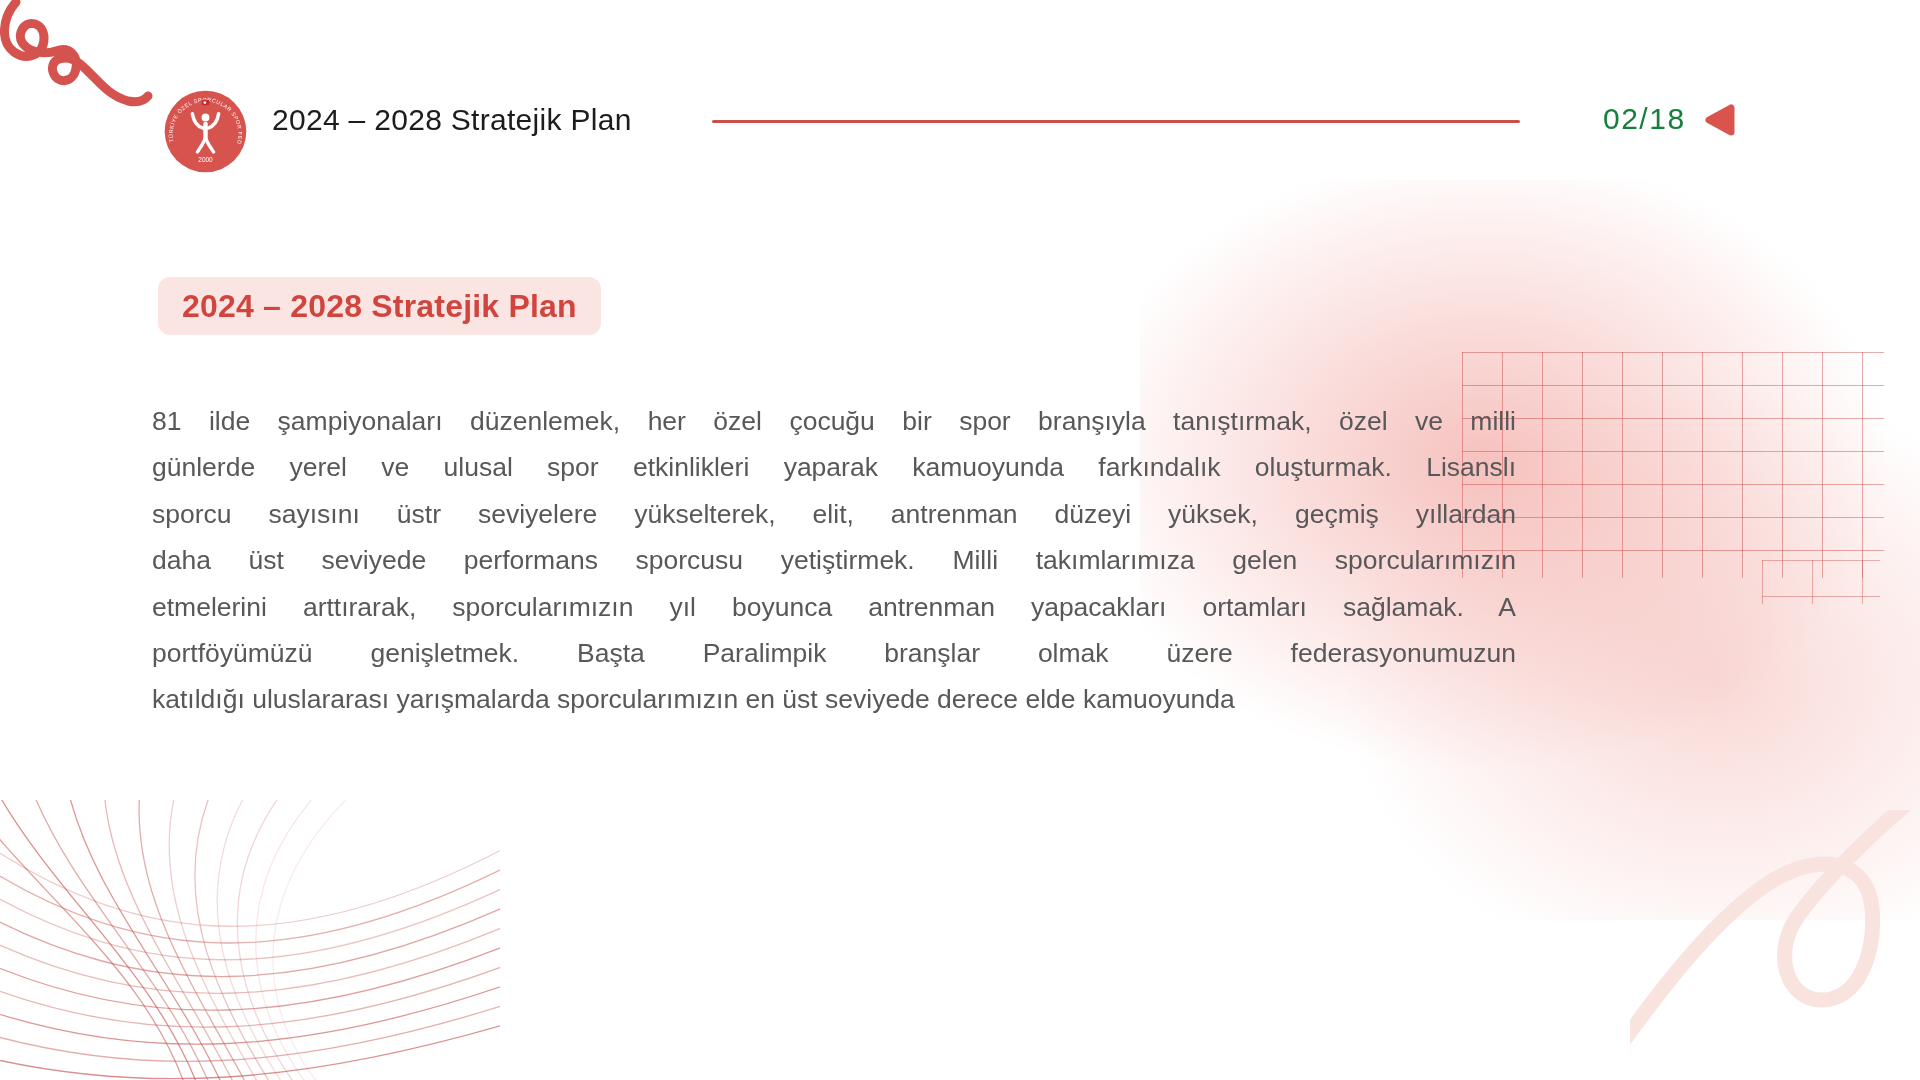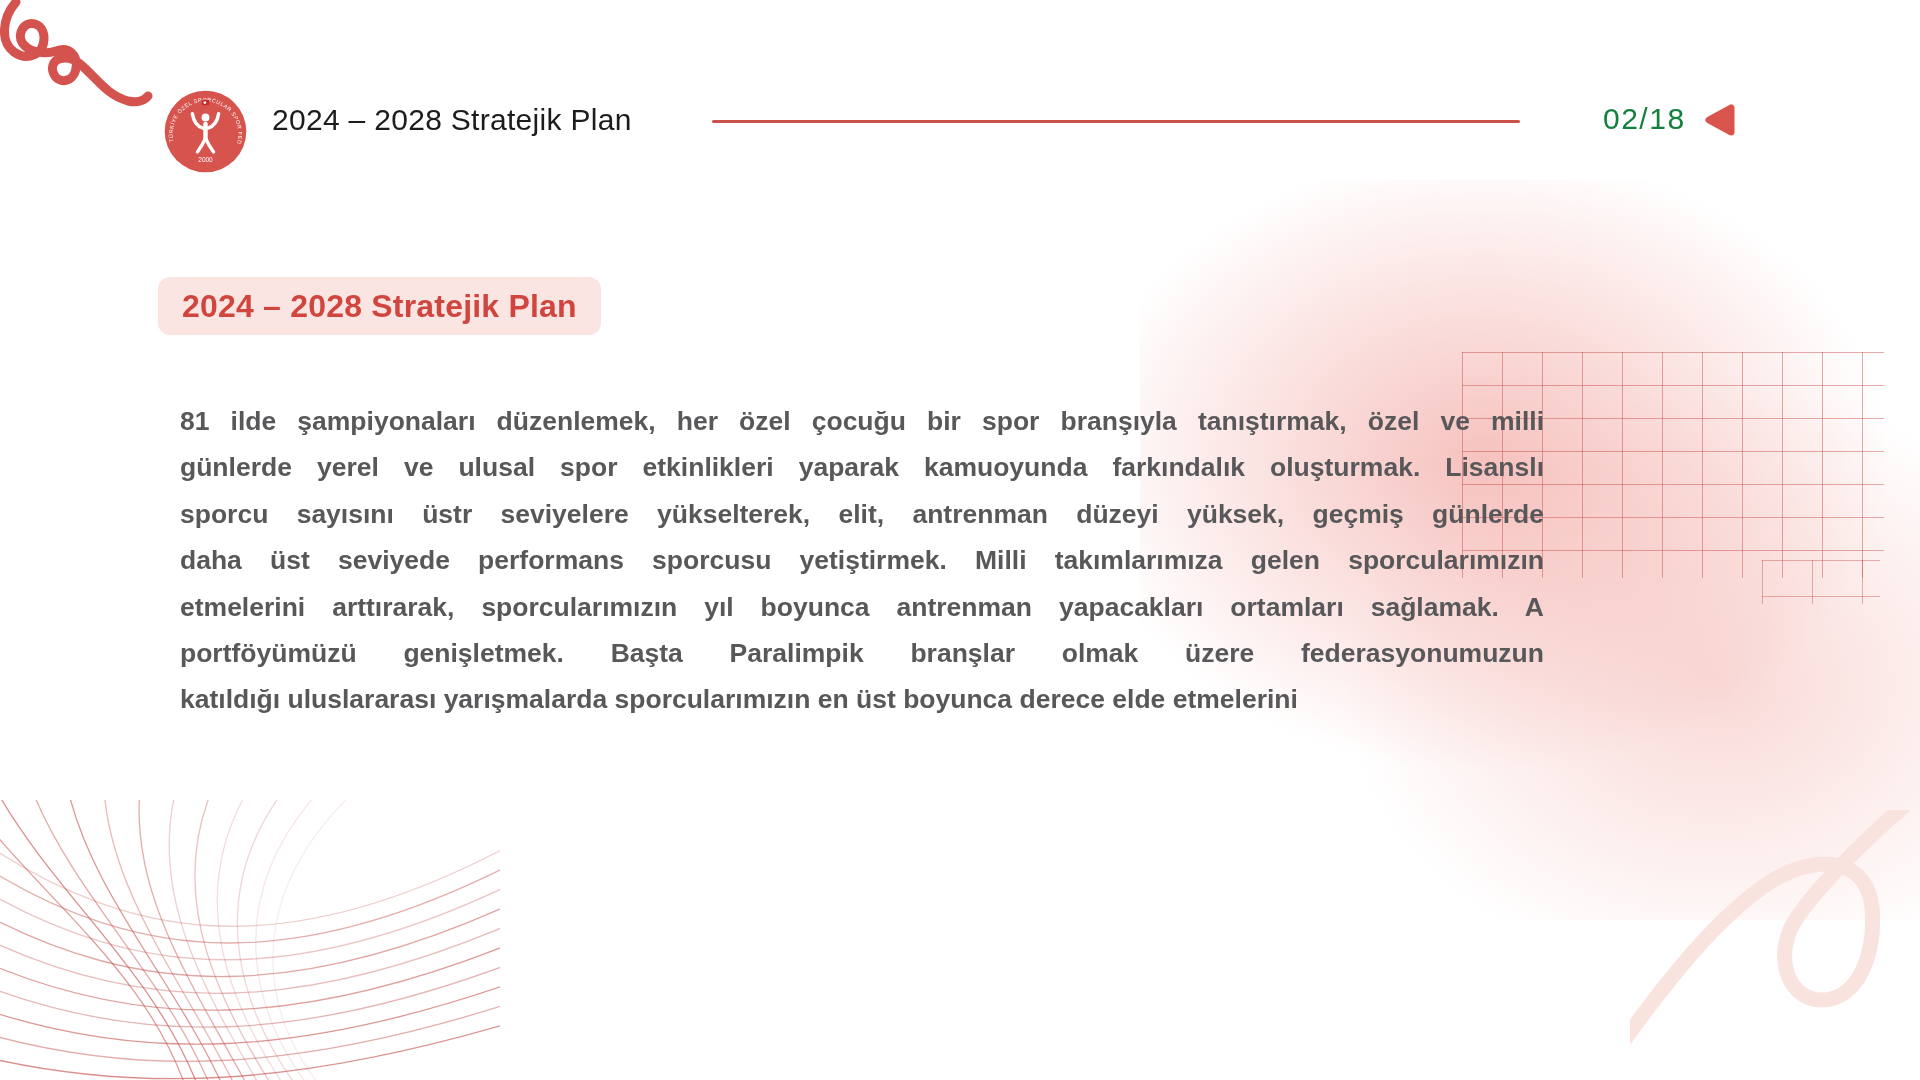--- a/index.html
+++ b/index.html
@@ -15,22 +15,22 @@
     background:#c9504b;border-radius:2px;z-index:3;}
   .page-num{position:absolute;left:1603px;top:102px;font-size:30px;font-weight:400;
     color:#15803d;letter-spacing:1.5px;z-index:3;}
   .prev-btn{position:absolute;left:1700px;top:101px;width:40px;height:38px;z-index:3;
     background:none;border:none;padding:0;cursor:pointer;}
   
   .heading-badge{position:absolute;left:158px;top:277px;height:58px;z-index:2;
     display:inline-flex;align-items:center;padding:0 24px;
     background:#fbe5e3;border-radius:12px;}
   .heading-badge span{font-size:32px;font-weight:bold;color:#d1453f;letter-spacing:0.2px;}
-  .para{position:absolute;left:180px;top:398px;width:1364px;z-index:2;
-    font-size:26.5px;font-weight:bold;color:#58585a;}
+  .para{position:absolute;left:152px;top:398px;width:1364px;z-index:2;
+    font-size:26.5px;font-weight:normal;color:#58585a;}
   .para-line{height:46.4px;line-height:46.4px;text-align:justify;text-align-last:justify;}
   .para-line:last-child{text-align-last:left;}
   
   .blob{position:absolute;left:1140px;top:180px;width:780px;height:740px;z-index:0;
     background:
       radial-gradient(ellipse 52% 42% at 44% 38%, rgba(240,156,150,0.62), rgba(240,156,150,0) 100%),
       radial-gradient(ellipse 48% 40% at 74% 68%, rgba(242,176,170,0.48), rgba(242,176,170,0) 100%);}
   .grid{position:absolute;left:1462px;top:352px;width:422px;height:226px;z-index:1;
     background:
       repeating-linear-gradient(to right, rgba(200,70,65,0.45) 0 1px, transparent 1px 40px),
@@ -87,25 +87,25 @@
 </button>
 
 <div class="heading-badge">
   <span>2024 – 2028 Stratejik Plan</span>
 </div>
 
 <div class="para">
 
 <div class="para-line">81 ilde şampiyonaları düzenlemek, her özel çocuğu bir spor branşıyla tanıştırmak, özel ve milli</div>
     <div class="para-line">günlerde yerel ve ulusal spor etkinlikleri yaparak kamuoyunda farkındalık oluşturmak. Lisanslı</div>
-    <div class="para-line">sporcu sayısını üstr seviyelere yükselterek, elit, antrenman düzeyi yüksek, geçmiş günlerde</div>
+    <div class="para-line">sporcu sayısını üstr seviyelere yükselterek, elit, antrenman düzeyi yüksek, geçmiş yıllardan</div>
     <div class="para-line">daha üst seviyede performans sporcusu yetiştirmek. Milli takımlarımıza gelen sporcularımızın</div>
     <div class="para-line">etmelerini arttırarak, sporcularımızın yıl boyunca antrenman yapacakları ortamları sağlamak. A</div>
     <div class="para-line">portföyümüzü genişletmek. Başta Paralimpik branşlar olmak üzere federasyonumuzun</div>
-    <div class="para-line">katıldığı uluslararası yarışmalarda sporcularımızın en üst boyunca derece elde etmelerini</div>
+    <div class="para-line">katıldığı uluslararası yarışmalarda sporcularımızın en üst seviyede derece elde kamuoyunda</div>
   </div>
 
 <svg class="waves-bl" viewBox="0 0 500 280" fill="none" stroke="#c4524d" stroke-width="1.3">
   <g opacity="0.8">
     <path d="M -40 -10 C 40 100 150 170 190 300" opacity="0.7"></path>
     <path d="M -4 -10 C 58 100 160 175 203 300" opacity="0.8"></path>
     <path d="M 32 -10 C 76 100 170 180 216 300" opacity="0.6"></path>
     <path d="M 68 -10 C 94 100 180 185 229 300" opacity="0.75"></path>
     <path d="M 104 -10 C 112 100 190 190 242 300" opacity="0.5"></path>
     <path d="M 140 -10 C 130 100 200 195 255 300" opacity="0.6"></path>

